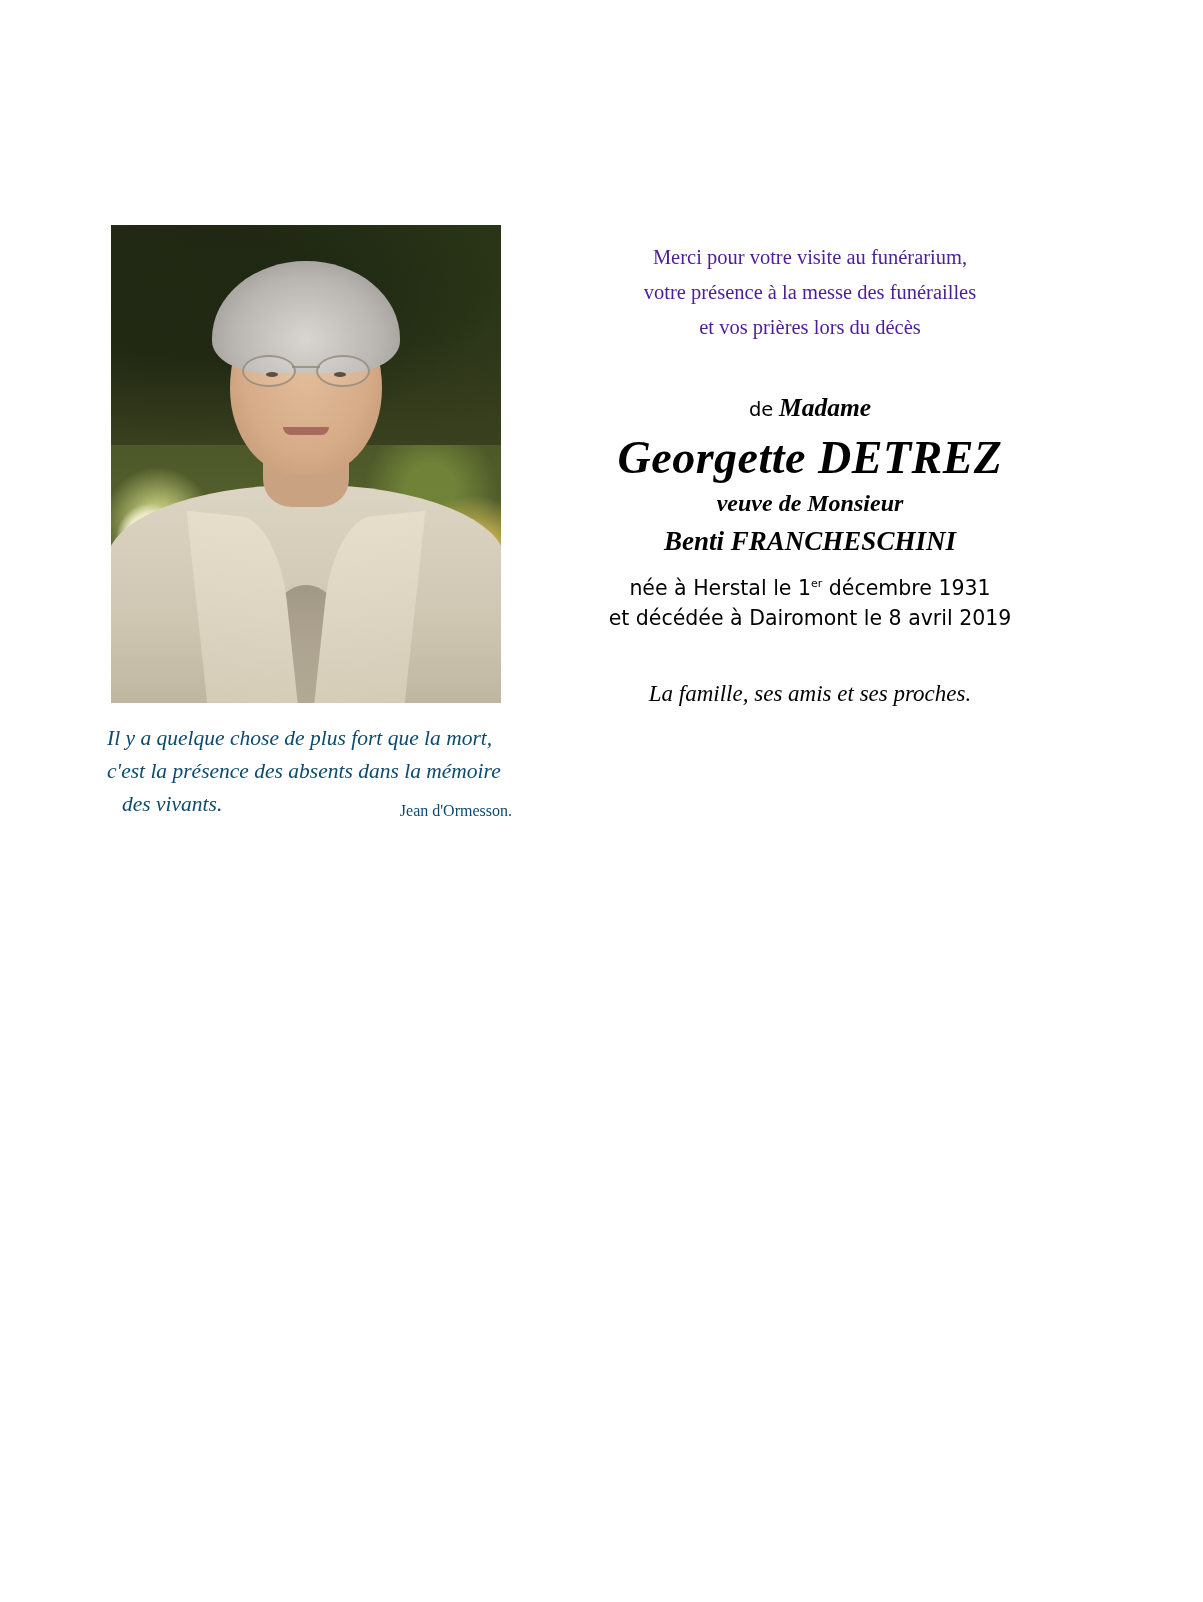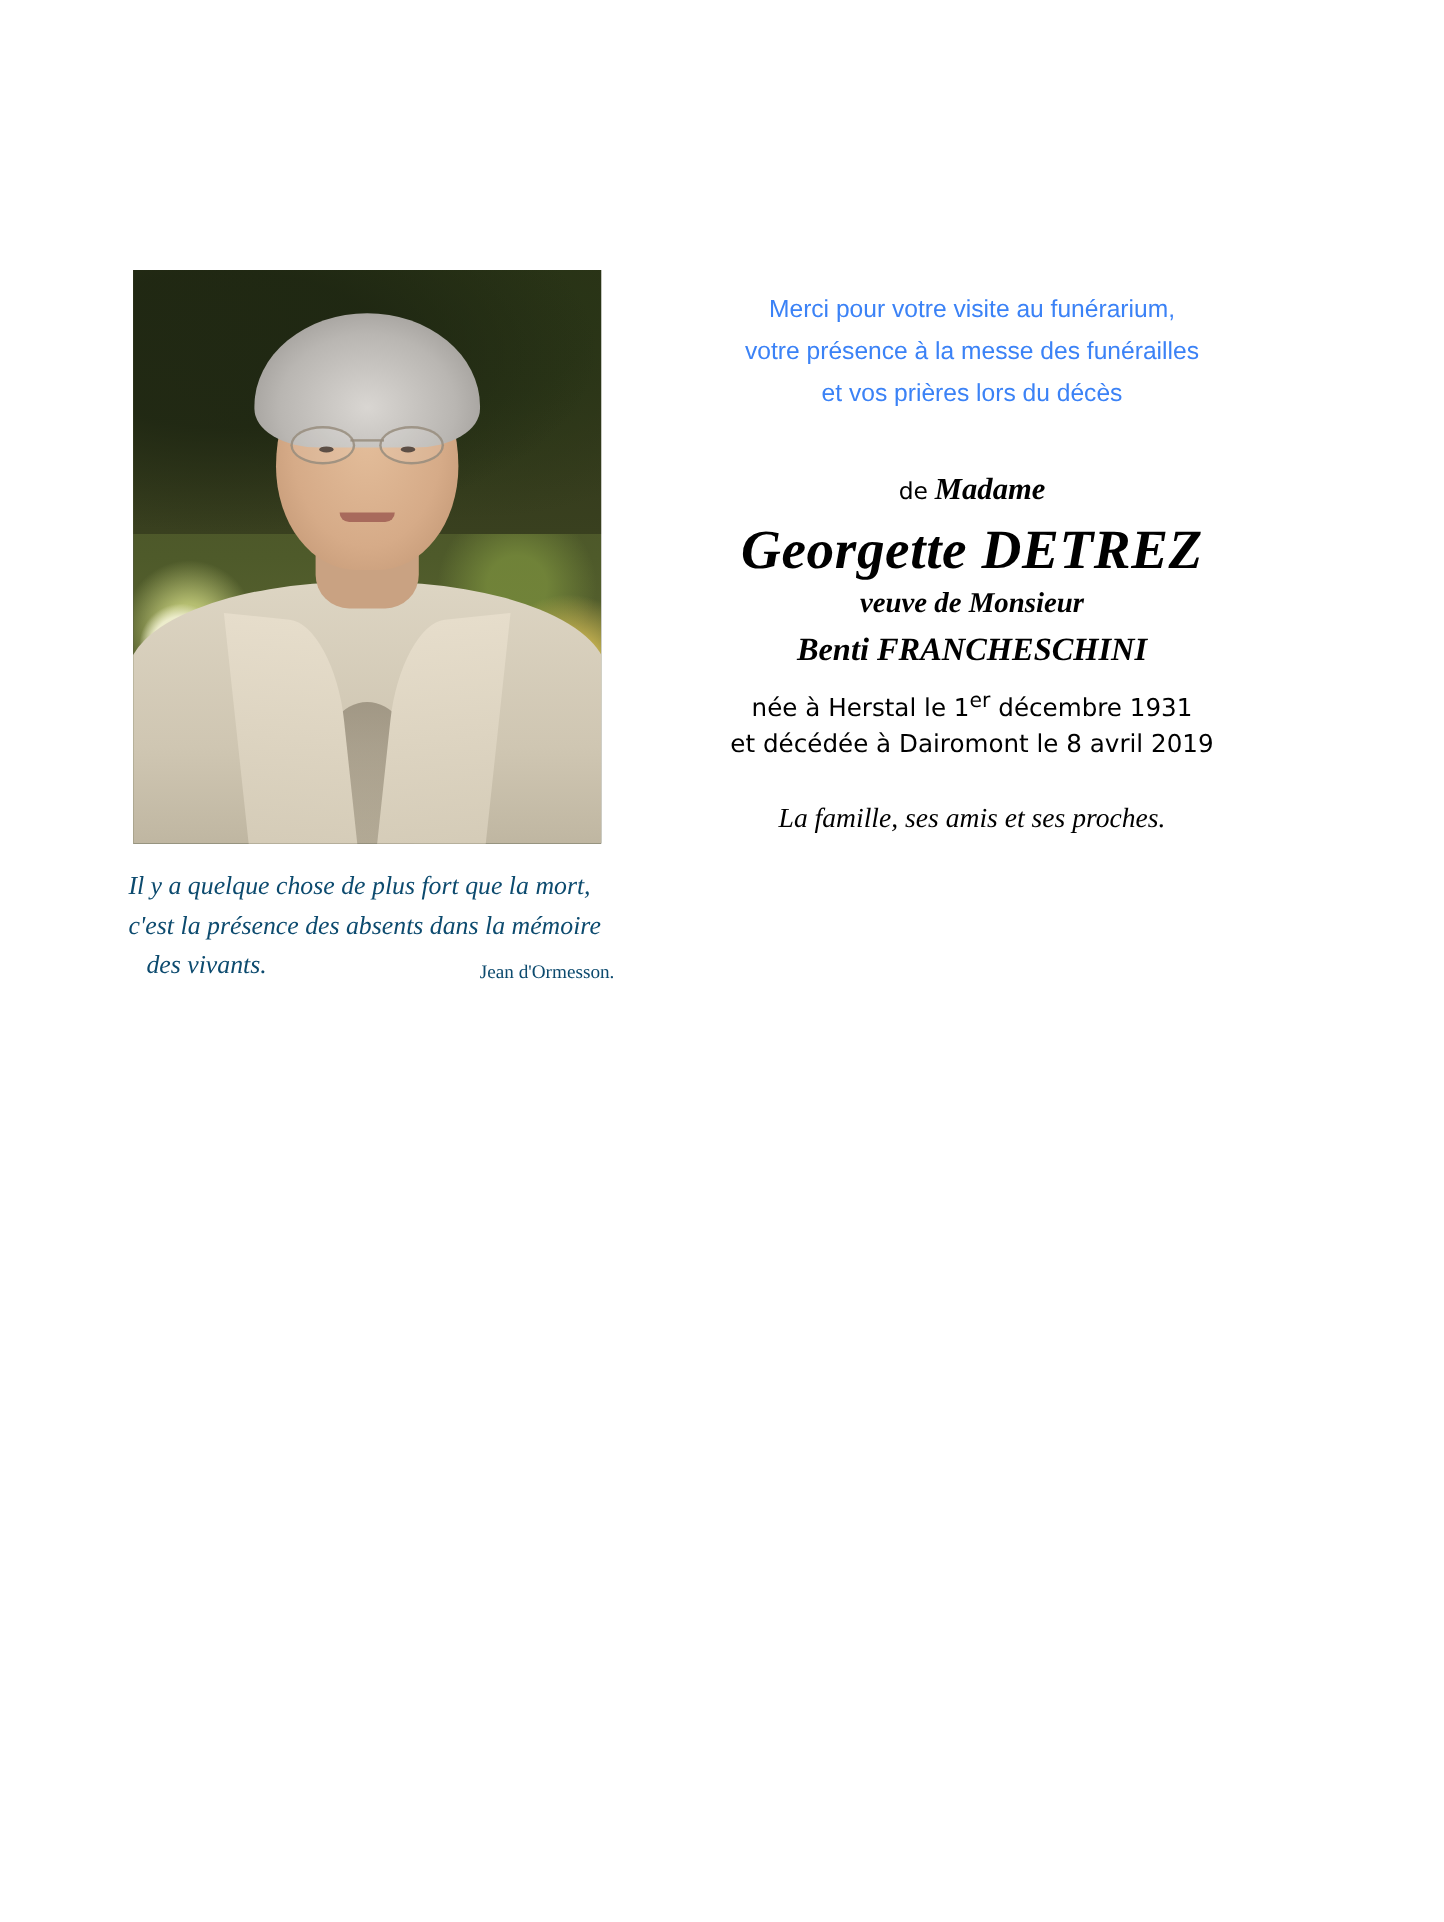--- a/index.html
+++ b/index.html
@@ -218,24 +218,24 @@
 
   
   .right-col {
     position: absolute;
     left: 560px;
     top: 240px;
     width: 500px;
     text-align: center;
   }
   .intro {
-    font-family: Liberation Sans, sans-serif;
+    font-family: Liberation Serif, serif;
     font-size: 20.5px;
     line-height: 35px;
-    color: #3b82f6;
+    color: #4c1d95;
   }
   .intro div { white-space: nowrap; }
 
   .de-madame {
     margin-top: 48px;
     font-family: "Liberation Serif", serif;
     font-size: 23px;
     line-height: 30px;
   }
   .de-madame .de {
@@ -273,25 +273,25 @@
     font-size: 27px;
     line-height: 36px;
   }
   .dates {
     margin-top: 10px;
     font-family: "DejaVu Sans", sans-serif;
     font-size: 20.5px;
     line-height: 30px;
   }
   .dates sup {
-    font-size: 17px;
+    font-size: 11px;
     vertical-align: super;
   }
   .famille {
-    margin-top: 34px;
+    margin-top: 48px;
     font-family: "Liberation Serif", serif;
     font-style: italic;
     font-size: 23px;
   }
   .pf-block {
     position: absolute;
     left: 560px;
     top: 765px;
     width: 500px;
     text-align: center;

